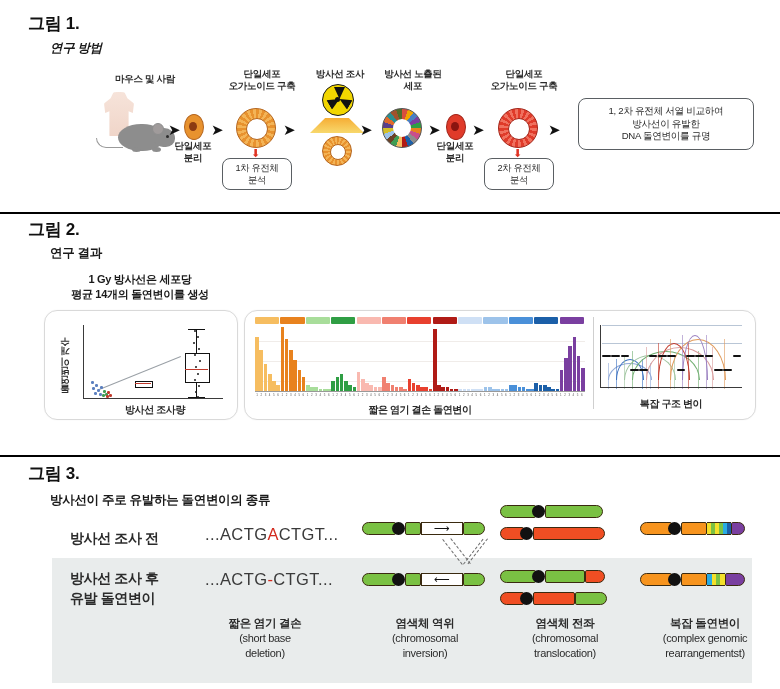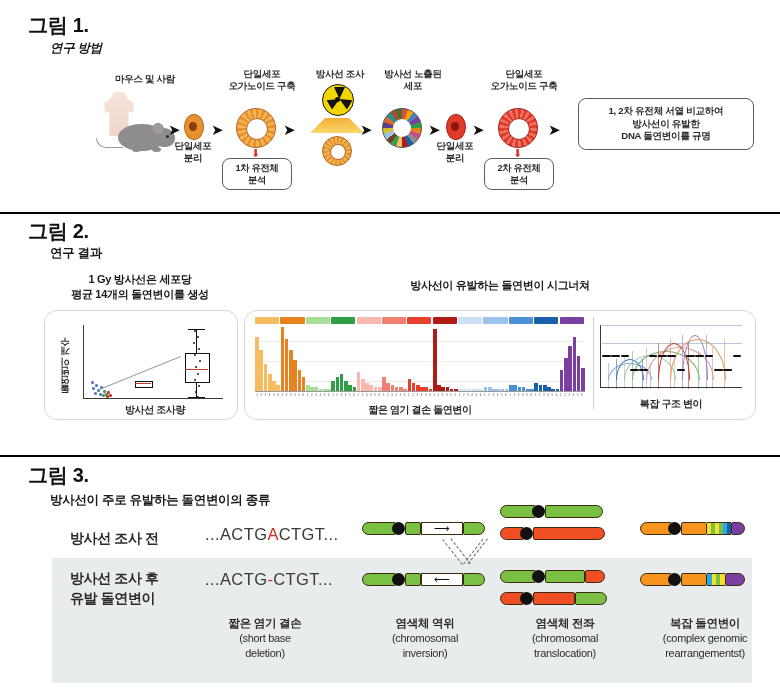--- a/index.html
+++ b/index.html
@@ -2,37 +2,37 @@
 <html><head>
 <meta charset="utf-8">
 <style>
   html,body{margin:0;padding:0;background:#ffffff;}
   body{
     width:780px;height:689px;position:relative;overflow:hidden;
     font-family:"Liberation Sans","DejaVu Sans",sans-serif;
     color:#231f20;
   }
   .fig-num{
-    position:absolute;font-size:20px;font-weight:bold;letter-spacing:-.3px;color:#111;
+    position:absolute;font-size:17px;font-weight:bold;letter-spacing:-.3px;color:#111;
   }
   .fig-sub{
     position:absolute;font-size:12.5px;font-weight:bold;color:#1a1a1a;letter-spacing:-.3px;
   }
   .rule{position:absolute;height:2px;background:#000;left:0;}
 
   
   #fig1{position:absolute;left:0;top:60px;width:780px;height:135px;}
   .flowlabel{
     position:absolute;font-size:9.5px;font-weight:bold;text-align:center;
     color:#2b2b2b;line-height:1.25;letter-spacing:-.3px;
   }
   .arrow{position:absolute;font-size:15px;color:#111;line-height:1;}
   .rbox{
     position:absolute;box-sizing:border-box;border:1.6px solid #5a5f63;border-radius:8px;
-    background:#fff;font-size:9.3px;font-weight:bold;color:#2b2b2b;text-align:center;
+    background:#fff;font-size:9.3px;font-weight:normal;color:#2b2b2b;text-align:center;
     display:flex;align-items:center;justify-content:center;line-height:1.3;letter-spacing:-.3px;
   }
   .redarrow{position:absolute;color:#e03323;font-size:11px;line-height:1;}
 
   
   .human{
     position:absolute;width:30px;height:44px;
     background:linear-gradient(#f6e2d8,#efd3c6);
     border-radius:13px 13px 6px 6px;
     clip-path:polygon(32% 0%,68% 0%,78% 14%,100% 26%,96% 48%,82% 44%,82% 100%,18% 100%,18% 44%,4% 48%,0% 26%,22% 14%);
@@ -277,21 +277,20 @@
       <div class="dot" style="left:10px;top:39px;width:2.2px;height:2.2px;"></div>
       <div class="dot" style="left:12px;top:46px;width:2.2px;height:2.2px;"></div>
       <div class="dot" style="left:9px;top:52px;width:2.2px;height:2.2px;"></div>
       <div class="dot" style="left:13px;top:58px;width:2.2px;height:2.2px;"></div>
       <div class="dot" style="left:10px;top:64px;width:2.2px;height:2.2px;"></div>
       <div class="dot" style="left:12px;top:69px;width:2.2px;height:2.2px;"></div>
     </div>
     <div class="xlab" style="left:40px;top:92px;width:140px;">방사선 조사량</div>
   </div>
 
-  <div class="paneltitle" style="left:330px;top:10px;width:340px;">방사선이 유발하는 돌연변이 시그너쳐</div>
   <div class="panel" style="left:244px;top:42px;width:510px;height:108px;">
 
     <div style="position:absolute;left:10px;top:6px;width:330px;height:92px;">
       <div id="catbars" style="position:absolute;left:0;top:0;width:330px;height:7px;">
           <div class="catbar" style="left: 0px; width: 24.1846px; background: rgb(246, 189, 96);"></div>
           <div class="catbar" style="left: 25.3846px; width: 24.1846px; background: rgb(232, 130, 30);"></div>
           <div class="catbar" style="left: 50.7692px; width: 24.1846px; background: rgb(168, 221, 154);"></div>
           <div class="catbar" style="left: 76.1538px; width: 24.1846px; background: rgb(47, 158, 68);"></div>
           <div class="catbar" style="left: 101.538px; width: 24.1846px; background: rgb(249, 185, 176);"></div>
           <div class="catbar" style="left: 126.923px; width: 24.1846px; background: rgb(240, 128, 112);"></div>

